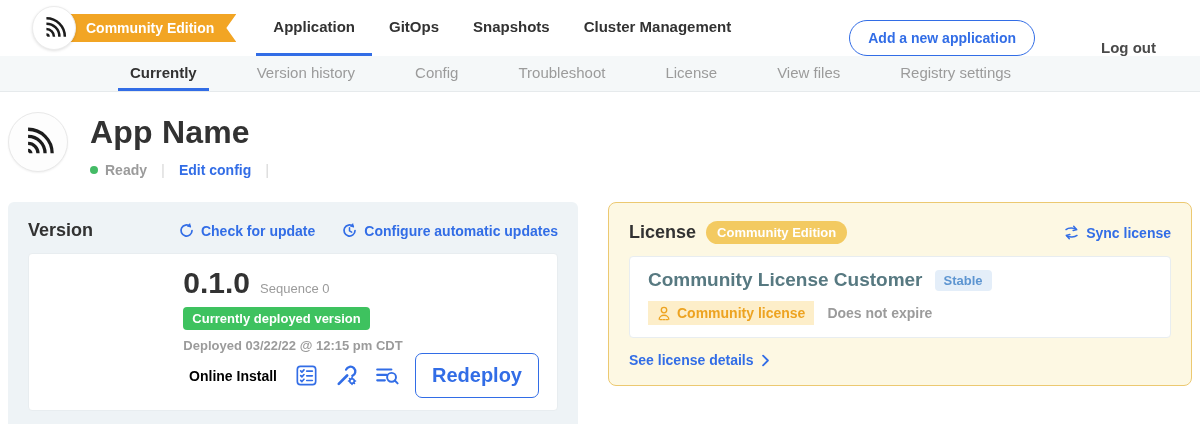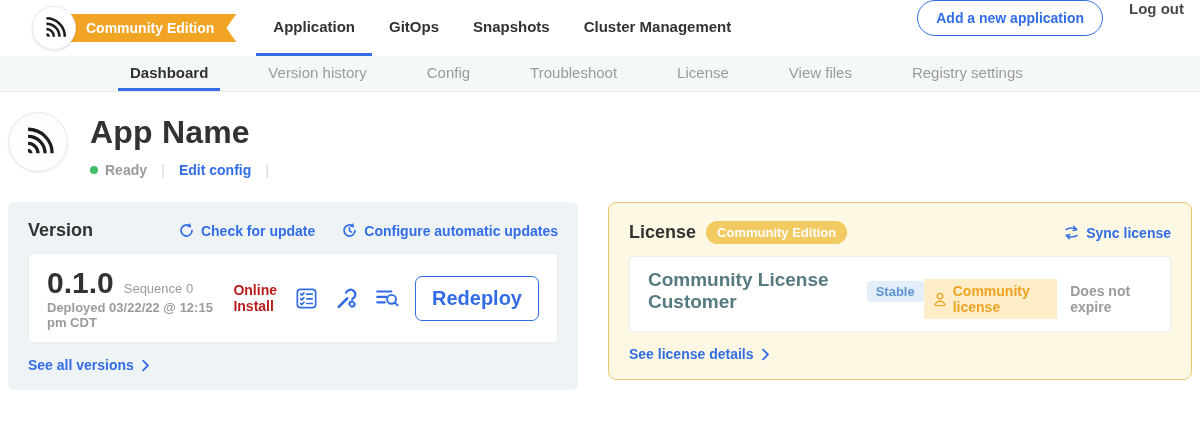--- a/index.html
+++ b/index.html
@@ -12,21 +12,21 @@
   .logo-circle { width:44px; height:44px; border-radius:50%; background:#fff;
     border:1px solid #ececec; box-shadow:0 1px 3px rgba(0,0,0,.12); display:flex;
     align-items:center; justify-content:center; position:relative; z-index:2; }
   .ribbon { margin-left:-20px; z-index:1; background:#f2a524; color:#fff; font-size:14px;
     font-weight:bold; height:28px; line-height:28px; padding:0 22px 0 30px;
     clip-path:polygon(0 0,100% 0,calc(100% - 10px) 50%,100% 100%,0 100%); }
   .nav-items { display:flex; align-items:stretch; margin-left:20px; }
   .nav-item { display:flex; align-items:center; padding:0 17px; font-size:15px;
     font-weight:600; color:#323232; cursor:pointer; border-bottom:3px solid transparent; }
   .nav-item.active { border-bottom-color:#326de6; }
-  .topnav-right { margin-left:auto; display:flex; align-items:flex-start; padding-right:16px; }
+  .topnav-right { margin-left:auto; display:flex; align-items:flex-end; padding-right:44px;gap:40px; }
   .add-app-btn { border:1px solid #326de6; color:#326de6; background:#fff; font-weight:bold;
     font-size:14px; border-radius:20px; padding:9px 18px; cursor:pointer;
     font-family:inherit; }
   .logout { margin-left:26px; font-size:15px; font-weight:600; color:#4a4a4a; cursor:pointer; }
 
   
   .subnav { height:36px; background:#f5f8f9; border-bottom:1px solid #e6eaec;
     display:flex; align-items:stretch; padding-left:118px; }
   .subnav-item { display:flex; align-items:center; padding:0 12px; margin-right:36px;
     font-size:15px; color:#9b9b9b; cursor:pointer; border-bottom:3px solid transparent; }
@@ -51,42 +51,42 @@
   .version-card { flex:0 0 570px; background:#eef3f6; }
   .license-card { flex:0 0 584px; background:#fdf8e3; border:1px solid #ecc971; border-radius:8px; }
 
   .card-head { display:flex; align-items:center; }
   .card-title { font-size:18px; font-weight:bold; color:#323232; }
   .head-links { margin-left:auto; display:flex; align-items:center; gap:26px; }
   .blue-link { color:#326de6; font-size:14px; font-weight:bold; cursor:pointer;
     display:inline-flex; align-items:center; gap:6px; }
 
   .inner-box { background:#fff; border:1px solid #e8edf0; border-radius:4px;
-    margin-top:12px; padding:12px 18px; display:flex; align-items:center; }
+    margin-top:12px; padding:12px 18px; display:flex; align-items:center;flex-direction:column; }
 
   .ver-left { display:flex; flex-direction:column; }
   .ver-row1 { display:flex; align-items:baseline; }
   .ver-number { font-size:30px; font-weight:bold; color:#323232; }
   .ver-seq { font-size:13px; color:#9b9b9b; font-weight:500; margin-left:10px; }
   .deployed-badge { display:inline-block; background:#3ec25f; color:#fff; font-size:13px;
     font-weight:bold; padding:4px 9px; border-radius:4px; margin:7px 0 8px 0; align-self:flex-start; }
   .deployed-at { font-size:13px; font-weight:600; color:#9b9b9b; }
 
   .ver-right { margin-left:auto; display:flex; align-items:center; gap:15px; }
-  .install-type { font-size:14px; font-weight:600; color:#b91c1c; margin-right:2px; }
+  .install-type { font-size:14px; font-weight:600; color:#000000; margin-right:2px; }
   .icon-btn { display:flex; align-items:center; cursor:pointer; }
   .redeploy-btn { background:#fff; border:1px solid #326de6; border-radius:7px; color:#326de6;
     font-size:20px; font-weight:bold; padding:10px 16px; cursor:pointer; font-family:inherit; }
 
   .card-foot-link { margin-top:14px; display:inline-flex; align-items:center; gap:7px;
     color:#326de6; font-size:14px; font-weight:bold; cursor:pointer; }
 
   .edition-badge { background:#f3ca61; color:#fff; font-size:13px; font-weight:bold;
     border-radius:12px; padding:4px 11px; margin-left:10px; }
-  .lic-box { flex-direction:row; align-items:flex-start; }
+  .lic-box { flex-direction:column; align-items:flex-start;text-align:center; }
   .lic-row1 { display:flex; align-items:center; }
   .customer-name { font-size:19px; font-weight:600; color:#577981; }
   .stable-badge { background:#e4eef9; color:#5d95d1; font-size:13px; font-weight:600;
     border-radius:4px; padding:3px 9px; margin-left:12px; }
   .lic-row2 { display:flex; align-items:center; margin-top:10px; }
   .type-badge { background:#fdeec9; border-radius:0; padding:4px 9px; display:inline-flex;
     align-items:center; gap:6px; color:#eda321; font-size:14px; font-weight:bold; }
   .expiry { color:#9b9b9b; font-size:14px; margin-left:13px;font-weight:bold; }
 
   svg { display:block; }
@@ -116,21 +116,21 @@
     <div class="nav-item">Cluster Management</div>
   </div>
 
   <div class="topnav-right">
     <button class="add-app-btn">Add a new application</button>
     <span class="logout">Log out</span>
   </div>
 </div>
 
 <div class="subnav">
-  <div class="subnav-item active">Dashboard</div>
+  <div class="subnav-item active">Currently</div>
   <div class="subnav-item">Version history</div>
   <div class="subnav-item">Config</div>
   <div class="subnav-item">Troubleshoot</div>
   <div class="subnav-item">License</div>
   <div class="subnav-item">View files</div>
   <div class="subnav-item">Registry settings</div>
 </div>
 
 <div class="app-header">
   <div class="app-avatar">
@@ -182,20 +182,21 @@
         </span>
       </div>
     </div>
 
     <div class="inner-box">
       <div class="ver-left">
         <div class="ver-row1">
           <span class="ver-number">0.1.0</span>
           <span class="ver-seq">Sequence 0</span>
         </div>
+        <span class="deployed-badge">Currently deployed version</span>
         <span class="deployed-at">Deployed 03/22/22 @ 12:15 pm CDT</span>
       </div>
 
       <div class="ver-right">
         <span class="install-type">Online Install</span>
         <span class="icon-btn">
           <svg width="25" height="25" viewBox="0 0 24 24" fill="none" stroke="#326de6" stroke-width="1.6" stroke-linecap="round" stroke-linejoin="round">
             <rect x="3.2" y="3.2" width="17.6" height="17.6" rx="3"></rect>
             <polyline points="6.4,7.6 7.6,8.8 9.6,6.6"></polyline>
               <line x1="12.2" y1="7.8" x2="17.6" y2="7.8"></line>

